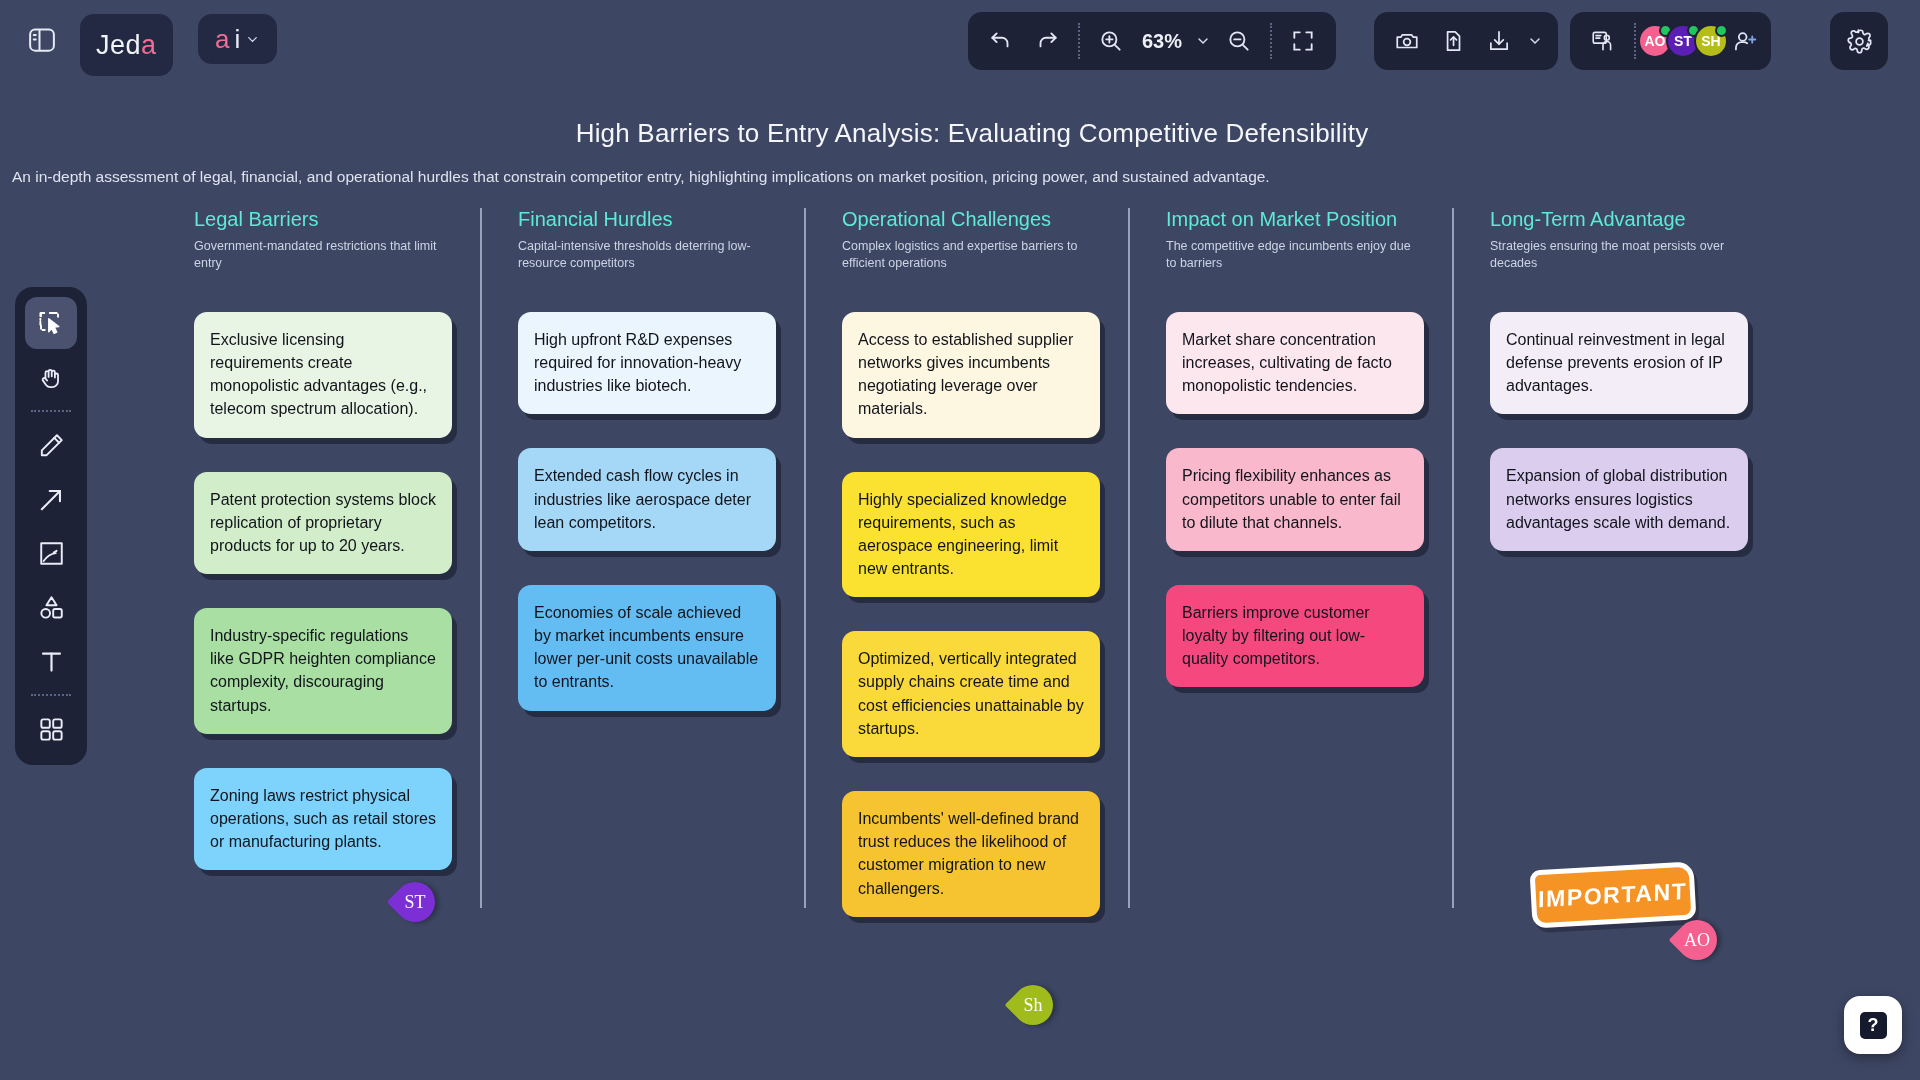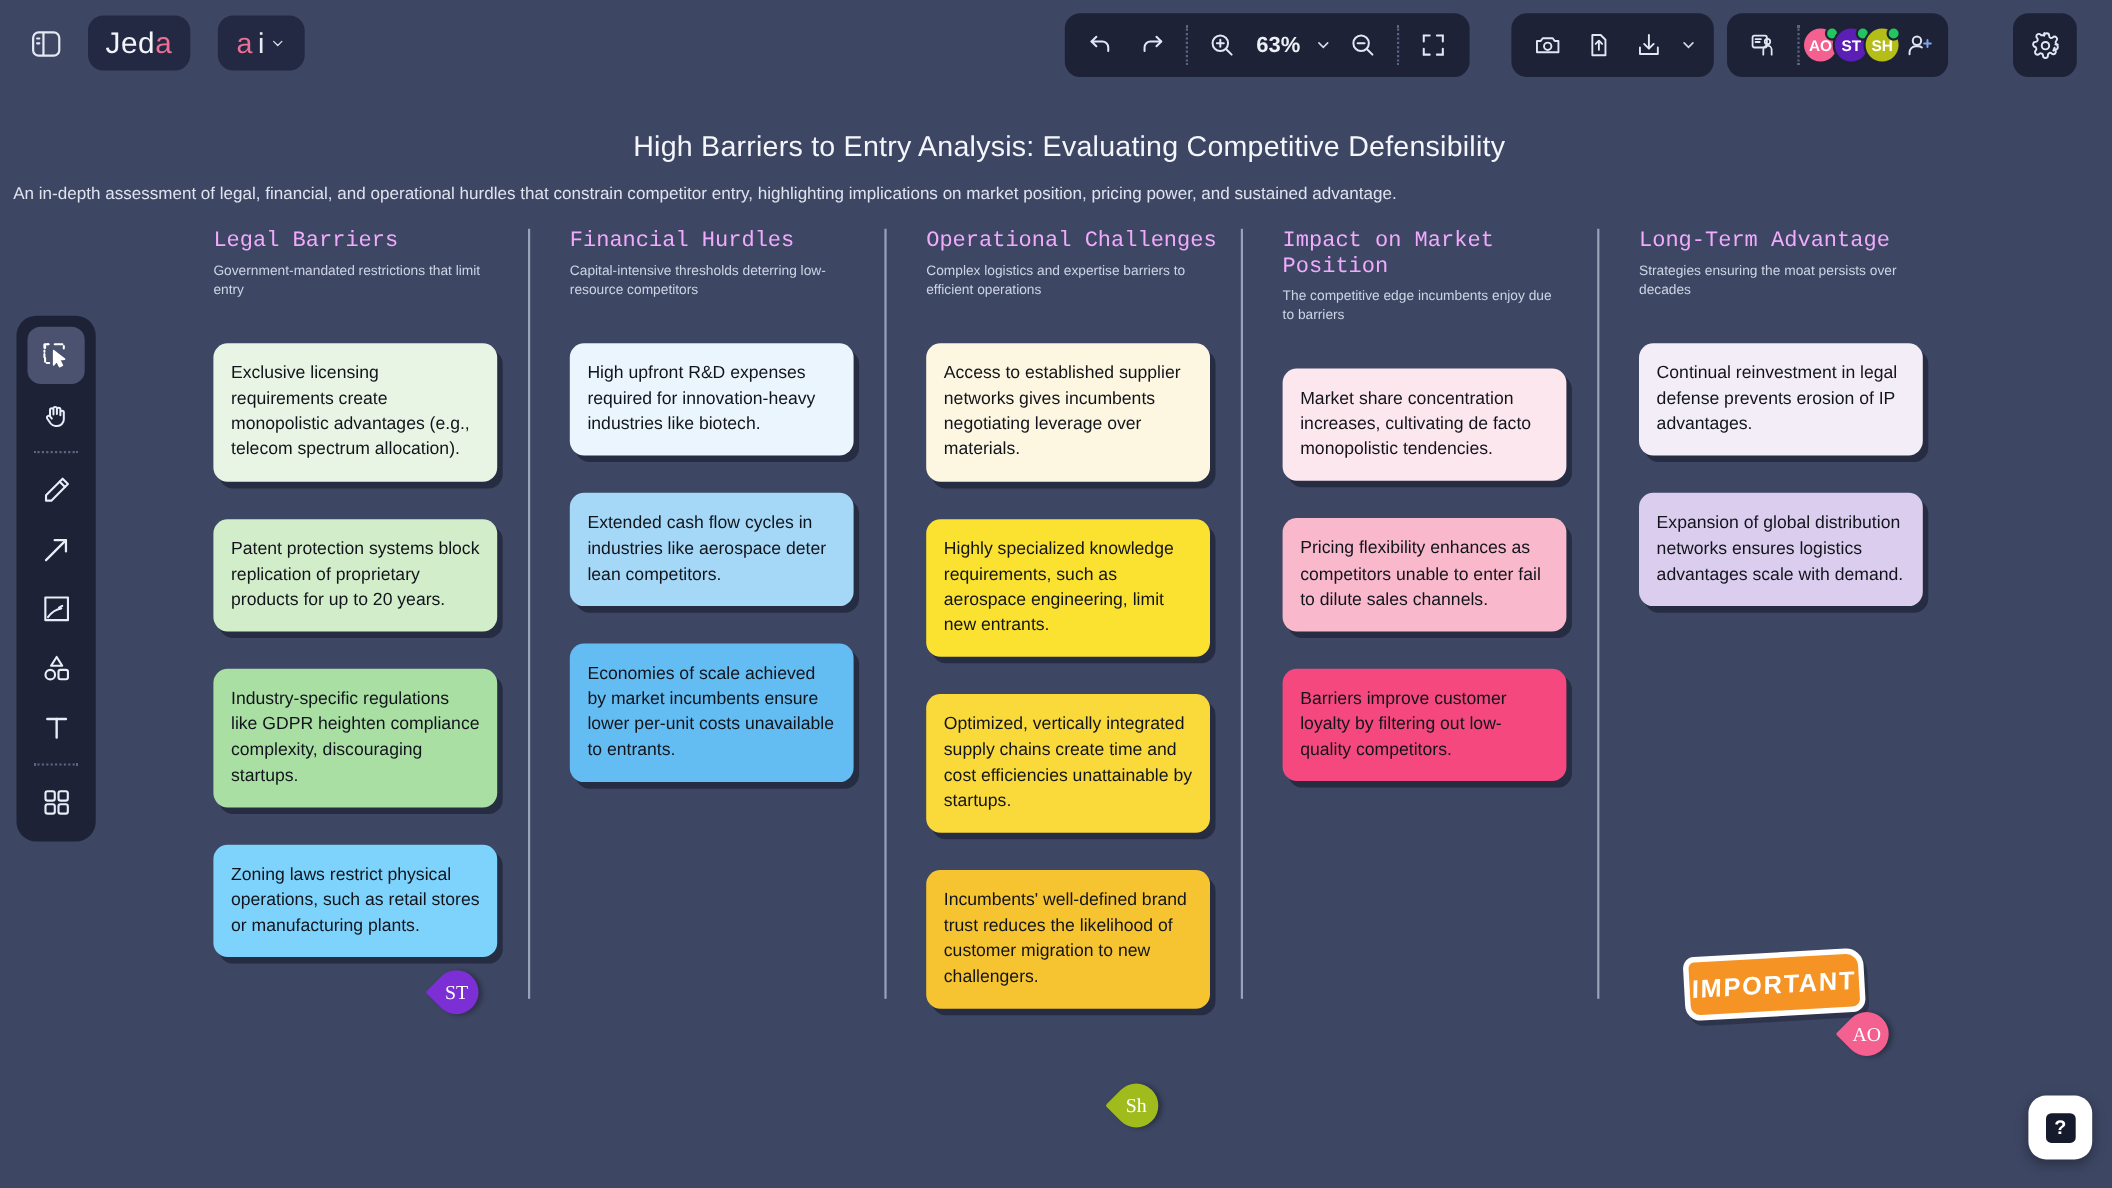--- a/index.html
+++ b/index.html
@@ -21,21 +21,21 @@
   .icon-btn {
     display:flex; align-items:center; justify-content:center;
     width:46px; height:46px; border-radius:10px; cursor:pointer;
   }
   .icon-btn svg { display:block; }
   .sep-d { width:0; height:36px; margin:0 8px; border-left:2px dotted #5a6484; }
 
   .panel-toggle { position:absolute; left:16px; top:14px; width:52px; height:52px;
     display:flex; align-items:center; justify-content:center; cursor:pointer; }
 
-  .logo-jeda { position:absolute; left:80px; top:14px; height:50px; min-width:92px;
+  .logo-jeda { position:absolute; left:80px; top:14px; height:62px; min-width:92px;
     background:#232942; border-radius:14px; display:flex; align-items:center;
     justify-content:center; padding:0 16px; cursor:pointer; }
   .logo-jeda .lj { font-size:27px; letter-spacing:.5px; }
   .logo-jeda .w { color:#f2f4fa; }
   .logo-jeda .p { color:#ee6f95; }
 
   .logo-ai { position:absolute; left:198px; top:14px; height:50px;
     background:#232942; border-radius:14px; display:flex; align-items:center;
     gap:5px; padding:0 17px; cursor:pointer; }
   .logo-ai .a { color:#ee6f95; font-size:26px; }
@@ -71,21 +71,21 @@
   .board-title { position:absolute; top:38px; left:0; width:1920px; text-align:center;
     color:#f4f6fb; font-size:26px; letter-spacing:.2px; }
   .board-sub { position:absolute; top:88px; left:0; width:1920px; 
     color:#dfe3ef; font-size:15.5px; }
 
   .columns { position:absolute; top:128px; left:160px; width:1620px; display:flex; }
   .col { width:324px; position:relative; }
   .col-divider { position:absolute; top:0; left:-16px; width:2px; height:700px;
     background:#aab3c9; opacity:.85; }
   .col-head { padding-left:22px; padding-right:10px; }
-  .col-title { color:#f0abfc; font-size:20px; margin-bottom:7px;font-family:Liberation Mono, monospace; }
+  .col-title { color:#5eead4; font-size:20px; margin-bottom:7px; }
   .col-desc { color:#cdd4e4; font-size:12.5px; line-height:1.35; max-width:248px; }
 
   .cards { margin-top:40px; padding-left:22px; }
   .card { width:258px; border-radius:13px; padding:16px 16px 17px 16px;
     margin-bottom:34px; color:#12141c; font-size:16px; line-height:1.45;
     box-shadow:5px 6px 0 rgba(10,13,24,.45); cursor:pointer; }
 
   
   .sticker { position:absolute; left:1519px; top:786px; width:164px; height:58px;
     background:#f59425; border:5px solid #ffffff; border-radius:10px 16px 12px 14px;
@@ -364,21 +364,21 @@
       </div>
 
       <div class="col">
         <div class="col-divider"></div>
         <div class="col-head">
           <div class="col-title">Impact on Market Position</div>
           <div class="col-desc">The competitive edge incumbents enjoy due to barriers</div>
         </div>
         <div class="cards">
           <div class="card" style="background:#fde7ee">Market share concentration increases, cultivating de facto monopolistic tendencies.</div>
-          <div class="card" style="background:#f9b8cb">Pricing flexibility enhances as competitors unable to enter fail to dilute sales channels.</div>
+          <div class="card" style="background:#f9b8cb">Pricing flexibility enhances as competitors unable to enter fail to dilute that channels.</div>
           <div class="card" style="background:#f4487e">Barriers improve customer loyalty by filtering out low-quality competitors.</div>
         </div>
       </div>
 
       <div class="col">
         <div class="col-divider"></div>
         <div class="col-head">
           <div class="col-title">Long-Term Advantage</div>
           <div class="col-desc">Strategies ensuring the moat persists over decades</div>
         </div>

